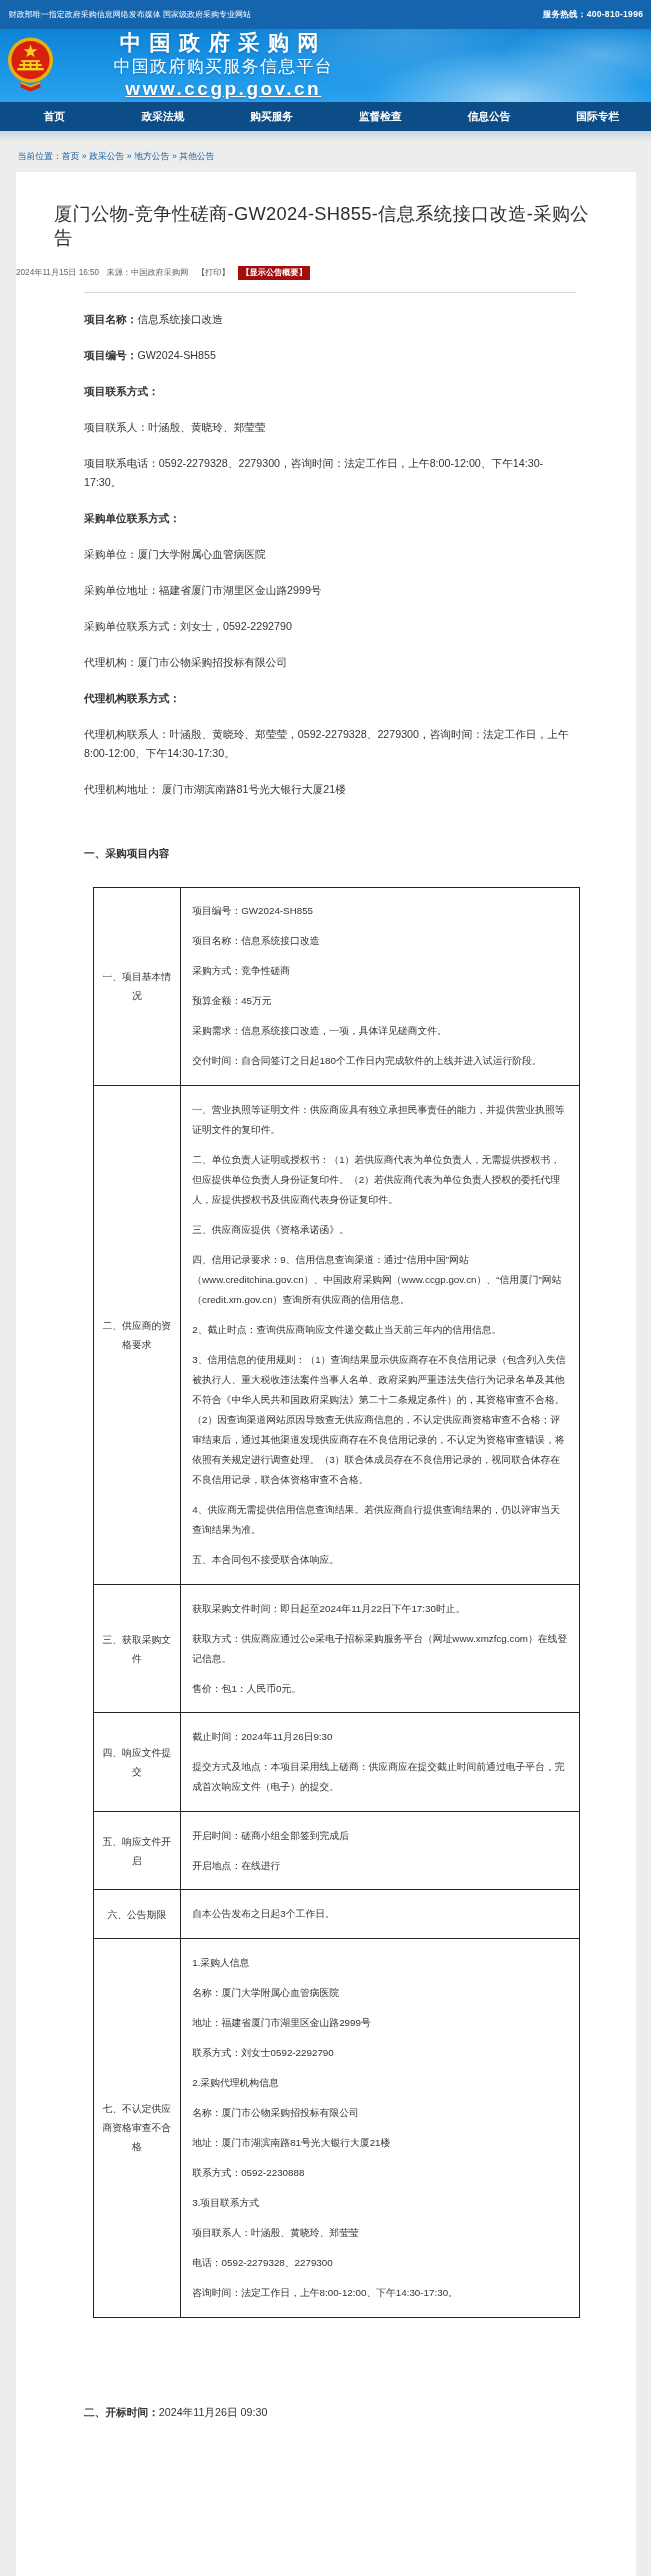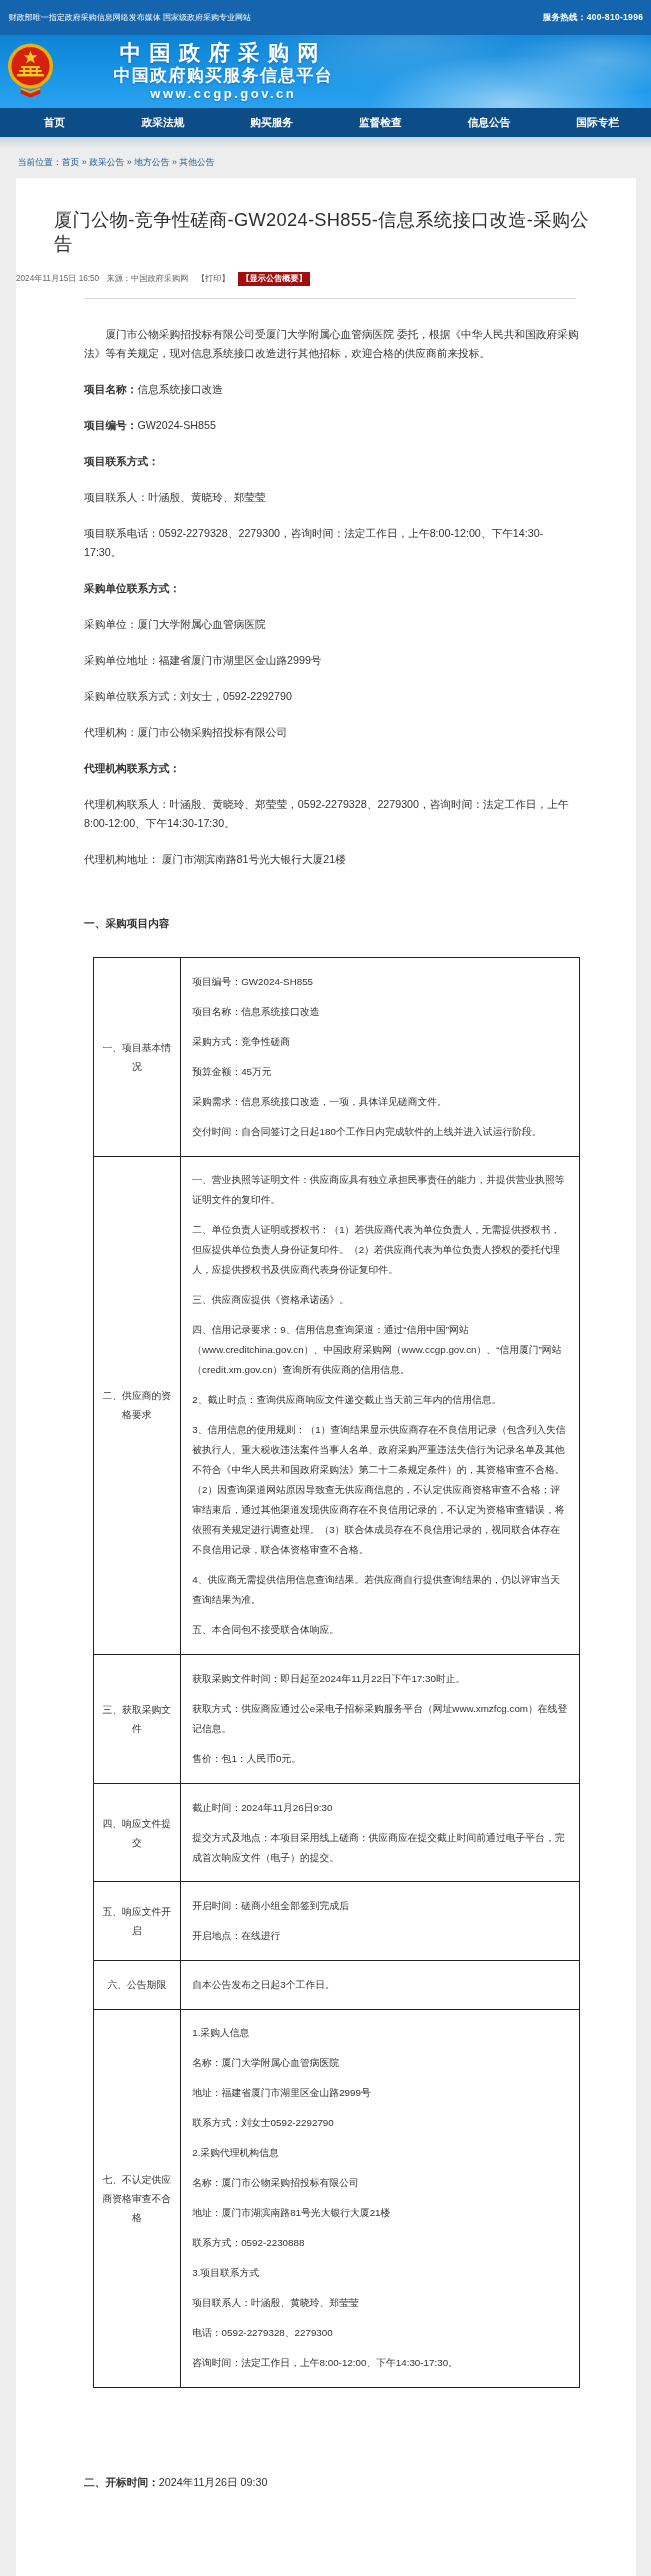--- a/index.html
+++ b/index.html
@@ -4,41 +4,41 @@
 <style>
   * { box-sizing: border-box; }
   html { background:#ededed; }
   body {
     width:652px; margin:0; padding:0;
     font-family:"Liberation Sans","DejaVu Sans",sans-serif;
     color:#333;
   }
   
   .topbar {
-    height:35px; background:#1565ae; color:#fff;
+    height:29px; background:#1565ae; color:#fff;
     display:flex; align-items:center; justify-content:space-between;
     padding:0 8.8px; font-size:8px;
   }
   .topbar .hotline { font-size:8.5px; font-weight:bold; letter-spacing:0.3px; }
   
   .banner {
     height:73px; position:relative; overflow:hidden;
     background:
       radial-gradient(ellipse 214px 76px at 78% 95%, rgba(255,255,255,.50), rgba(255,255,255,0) 65%),
       radial-gradient(ellipse 164px 57px at 92% 35%, rgba(255,255,255,.30), rgba(255,255,255,0) 60%),
       radial-gradient(ellipse 265px 88px at 62% 10%, rgba(255,255,255,.18), rgba(255,255,255,0) 60%),
       linear-gradient(180deg,#0d83d6 0%, #1b95e6 55%, #2ba2ee 100%);
   }
   .banner-inner { display:flex; align-items:center; height:100%; padding-left:6px;border-radius:17px; }
   .emblem { width:49px; height:57px; flex:0 0 auto; }
   .logo-text { width:319px; text-align:center; color:#fff; margin-left:8.8px;
                text-shadow:0 1.3px 1.9px rgba(0,60,120,.4); line-height:1.15; }
   .logo-line1 { font-size:21.4px; font-weight:bold; letter-spacing:8.2px; }
-  .logo-line2 { font-size:17px; font-weight:bold; letter-spacing:1.3px; margin-top:1px; }
-  .logo-line3 { font-size:13px; font-weight:bold; letter-spacing:2.5px; margin-top:1.3px; }
+  .logo-line2 { font-size:17px; font-weight:normal; letter-spacing:1.3px; margin-top:1px; }
+  .logo-line3 { font-size:19px; font-weight:bold; letter-spacing:2.5px; margin-top:1.3px;text-decoration:underline; }
   
   .nav { height:29px; background:#0d4d87; display:flex; }
   .nav-item {
     flex:1; text-align:center; line-height:29px; color:#fff;
     font-size:10.7px; font-weight:bold; text-decoration:none; cursor:pointer;
   }
   .nav-shadow { height:11.4px; background:linear-gradient(#c9d4de,#ededed); }
   
   .crumb-wrap { padding:8.8px 0 8.8px 17.7px; font-size:8.8px; color:#1a5f9e; }
   .crumb-wrap a { color:#1a5f9e; text-decoration:none; cursor:pointer; }
@@ -129,21 +129,20 @@
   <div class="meta-line">
     <span>2024年11月15日 16:50</span>
     <span style="margin-left:5px;">来源：中国政府采购网</span>
     <span class="print-btn">【打印】</span>
     <span class="summary-badge">【显示公告概要】</span>
   </div>
 
   <hr class="divider">
 
   <div class="doc-body">
-    <p class="intro">厦门市公物采购招投标有限公司受厦门大学附属心血管病医院 委托，根据《中华人民共和国政府采购法》等有关规定，现对信息系统接口改造进行其他招标，欢迎合格的供应商前来投标。</p>
 
     <div class="fields">
         <p class="field"><strong>项目名称：</strong>信息系统接口改造</p>
         <p class="field"><strong>项目编号：</strong>GW2024-SH855</p>
         <p class="field"><strong>项目联系方式：</strong></p>
         <p class="field">项目联系人：叶涵殷、黄晓玲、郑莹莹</p>
         <p class="field">项目联系电话：0592-2279328、2279300，咨询时间：法定工作日，上午8:00-12:00、下午14:30-17:30。</p>
         <p class="field"><strong>采购单位联系方式：</strong></p>
         <p class="field">采购单位：厦门大学附属心血管病医院</p>
         <p class="field">采购单位地址：福建省厦门市湖里区金山路2999号</p>

